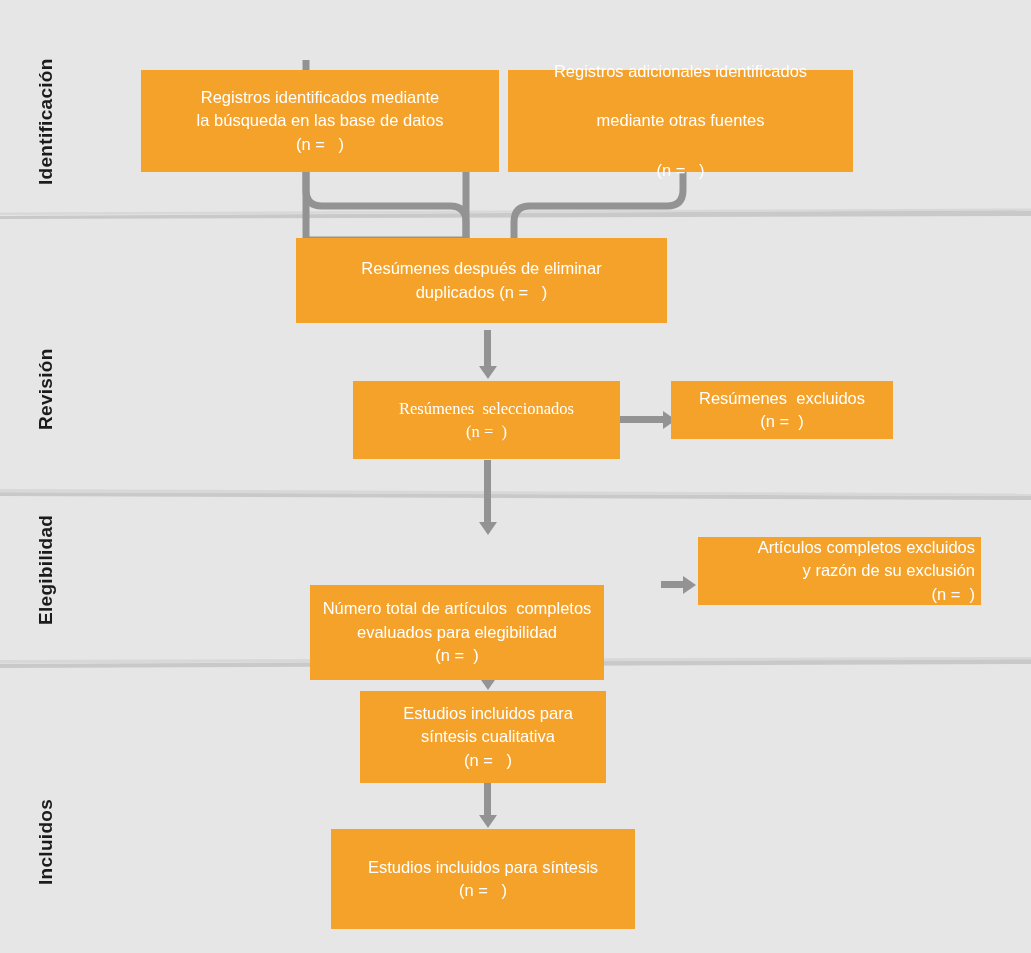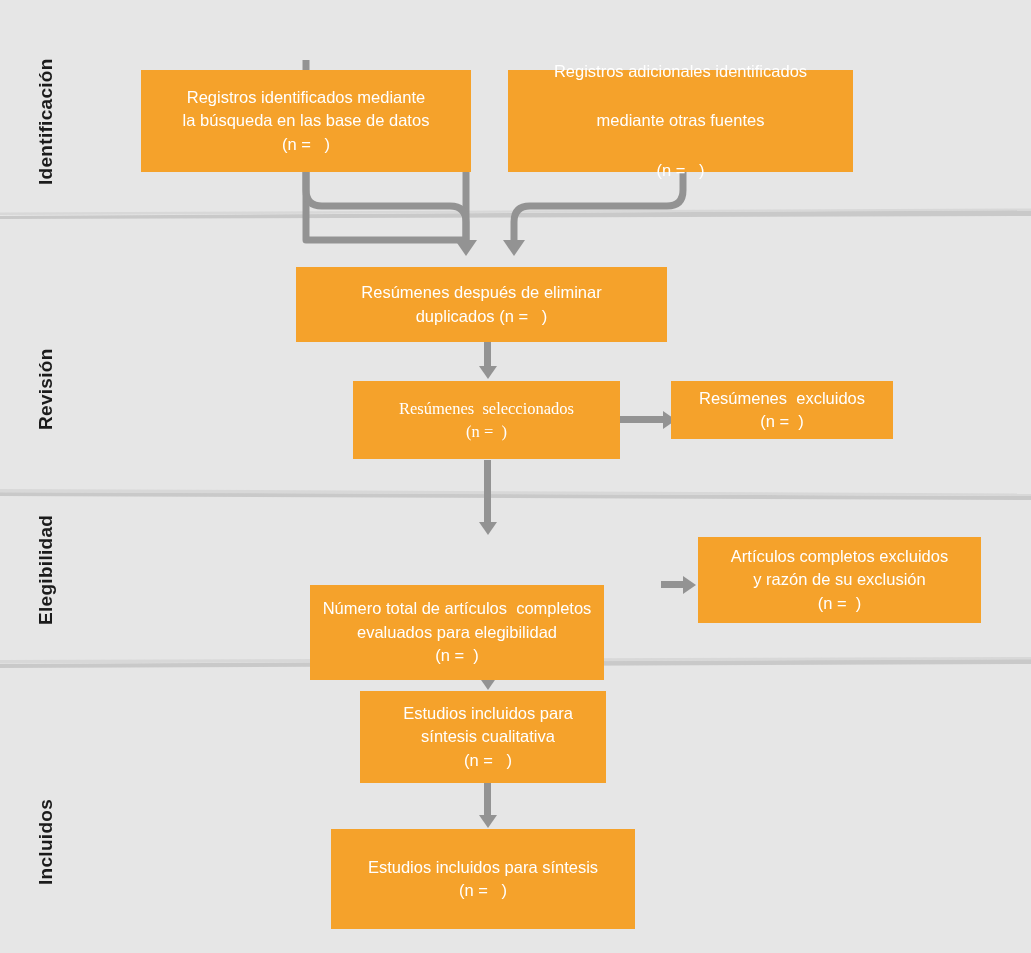--- a/index.html
+++ b/index.html
@@ -136,54 +136,54 @@
   <div class="conn" style="left:478px;top:632px;width:19px;height:62px;">
     <div class="vline" style="left:6px;top:0;height:47px;"></div>
     <div class="arrow-d" style="left:0.5px;top:45px;"></div>
   </div>
 
   <div class="conn" style="left:478px;top:783px;width:19px;height:48px;">
     <div class="vline" style="left:6px;top:0;height:34px;"></div>
     <div class="arrow-d" style="left:0.5px;top:32px;"></div>
   </div>
 
-  <div class="node" style="left:141px;top:70px;width:330px;height:102px;align-items:center;">
+  <div class="node" style="left:141px;top:70px;width:358px;height:102px;align-items:center;">
     <span class="ln">Registros identificados mediante</span>
     <span class="ln">la búsqueda en las base de datos</span>
     <span class="ln">(n =   )</span>
   </div>
 
   <div class="node" style="left:508px;top:70px;width:345px;height:102px;gap:26px;">
     <span class="ln">Registros adicionales identificados</span>
     <span class="ln">mediante otras fuentes</span>
     <span class="ln">(n =   )</span>
   </div>
 
-  <div class="node" style="left:296px;top:267px;width:371px;height:75px;">
+  <div class="node" style="left:296px;top:238px;width:371px;height:85px;">
     <span class="ln">Resúmenes después de eliminar</span>
     <span class="ln">duplicados (n =   )</span>
   </div>
 
   <div class="node" style="left:353px;top:381px;width:267px;height:78px;font-family:Liberation Serif, serif;">
     <span class="ln">Resúmenes  seleccionados</span>
     <span class="ln">(n =  )</span>
   </div>
 
   <div class="node" style="left:671px;top:381px;width:222px;height:58px;">
     <span class="ln">Resúmenes  excluidos</span>
     <span class="ln">(n =  )</span>
   </div>
 
   <div class="node" style="left:310px;top:537px;width:294px;height:95px;margin-top:48px;">
     <span class="ln">Número total de artículos  completos</span>
     <span class="ln">evaluados para elegibilidad</span>
     <span class="ln">(n =  )</span>
   </div>
 
-  <div class="node" style="left:698px;top:537px;width:283px;height:86px;">
+  <div class="node" style="left:698px;top:537px;width:283px;height:68px;align-items:flex-end;">
     <span class="ln">Artículos completos excluidos</span>
     <span class="ln">y razón de su exclusión</span>
     <span class="ln">(n =  )</span>
   </div>
 
   <div class="node" style="left:360px;top:691px;width:246px;height:92px;padding-left:16px;">
     <span class="ln">Estudios incluidos para</span>
     <span class="ln">síntesis cualitativa</span>
     <span class="ln">(n =   )</span>
   </div>

